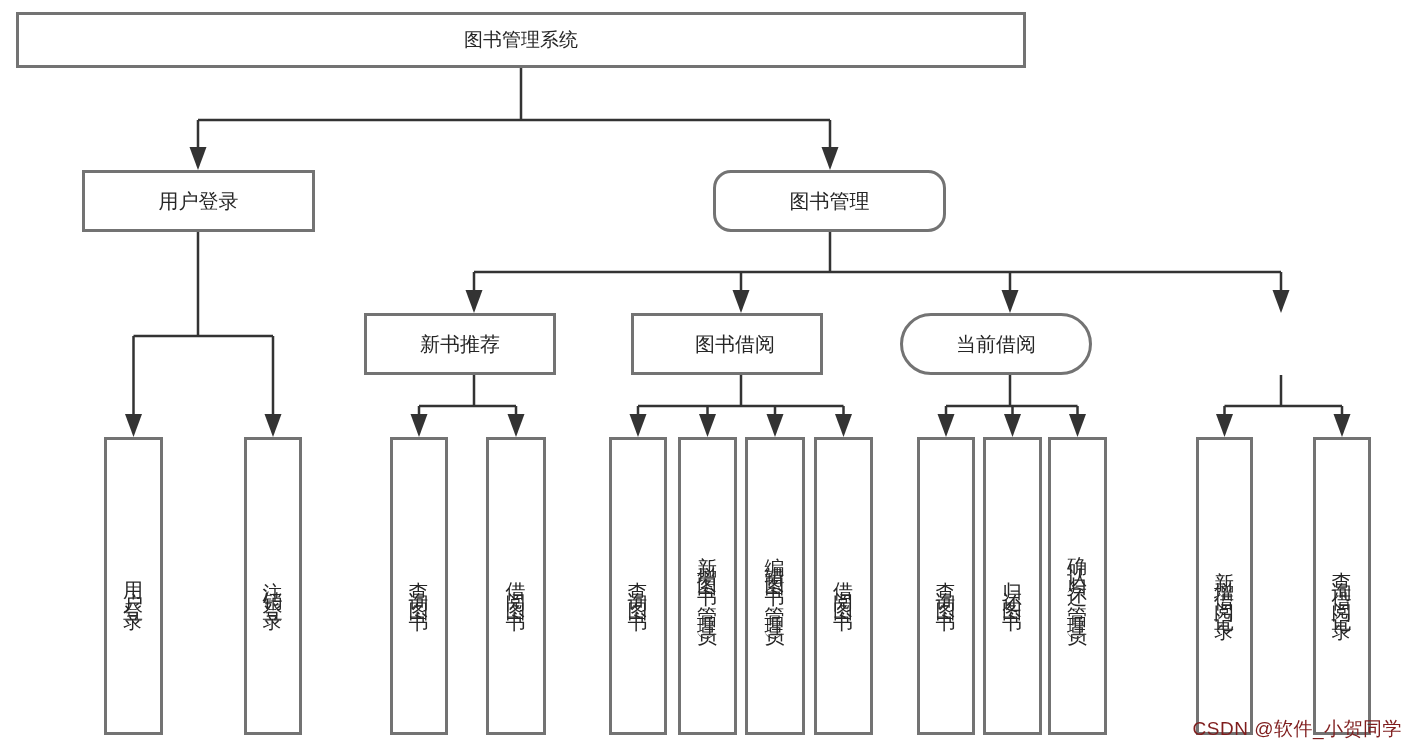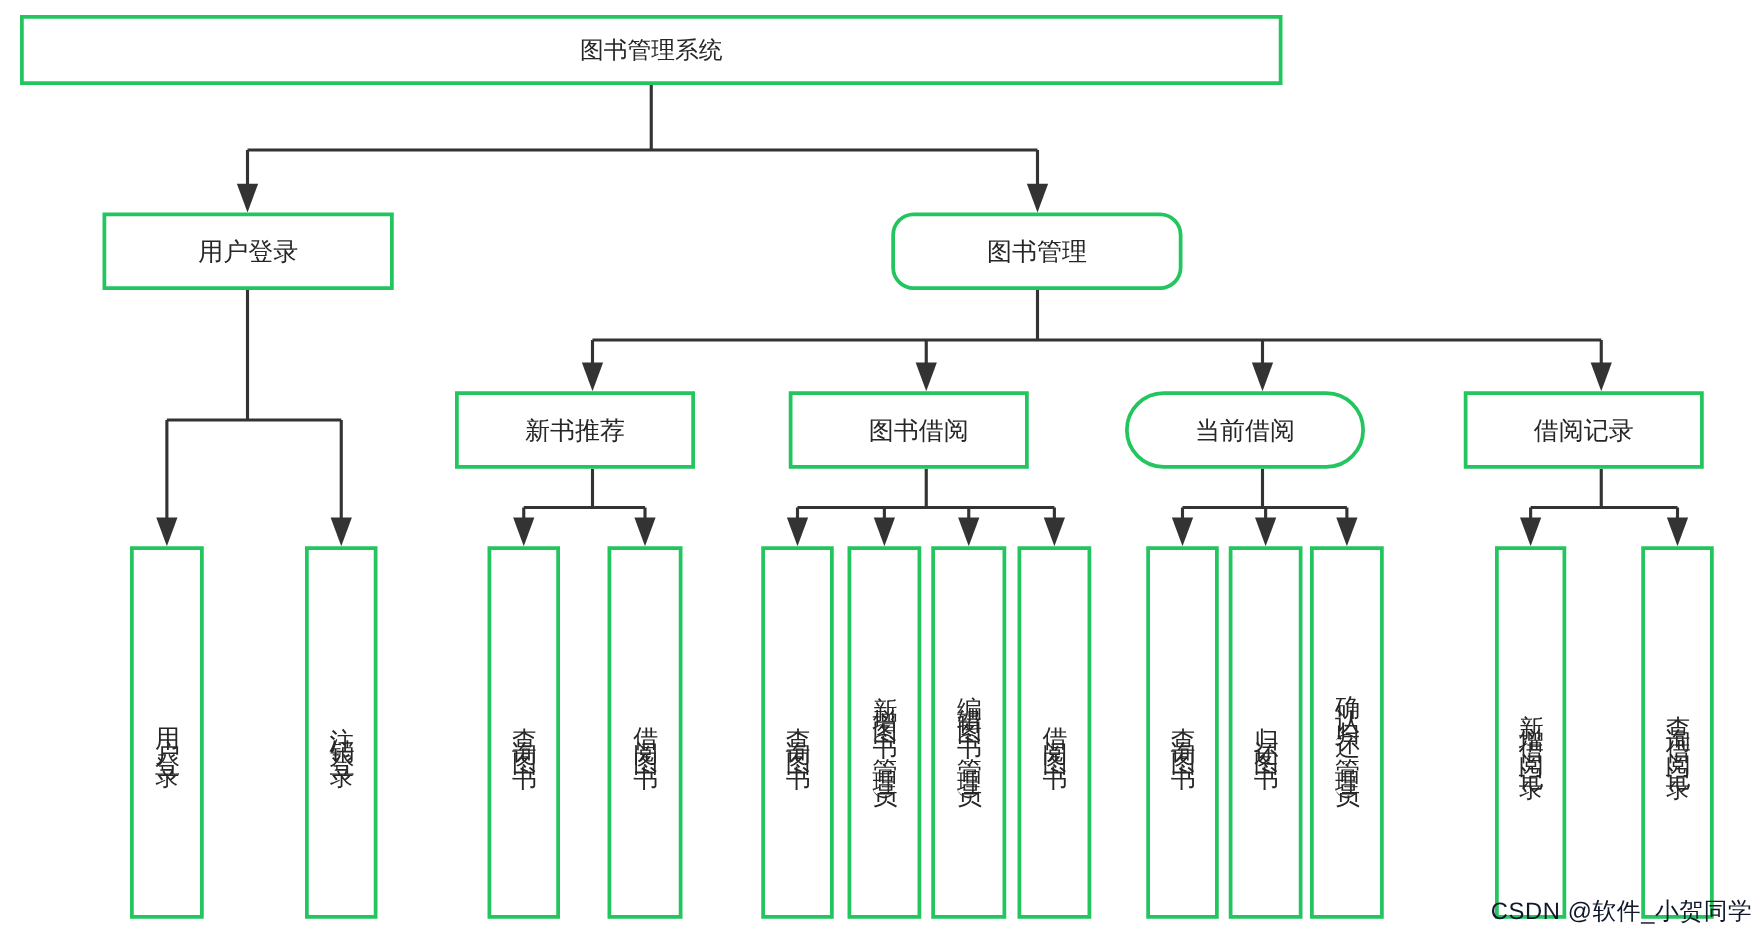--- a/index.html
+++ b/index.html
@@ -14,21 +14,21 @@
   .connectors {
     position: absolute;
     left: 0; top: 0;
     width: 1405px; height: 747px;
     z-index: 1;
   }
   .node {
     position: absolute;
     box-sizing: border-box;
     background: #ffffff;
-    border: 3px solid #22c55e;
+    border: 3px solid #737373;
     display: flex;
     align-items: center;
     justify-content: center;
     color: #262626;
     z-index: 2;
   }
   .node-root   { left: 16px;  top: 12px;  width: 1010px; height: 56px; font-size: 19px; }
   .node-l2, .node-l3 { font-size: 20px; }
   .node-l2 { top: 170px; width: 233px; height: 62px; }
   .node-l3 { top: 313px; width: 192px; height: 62px; }
@@ -38,21 +38,21 @@
     text-orientation: mixed;
     letter-spacing: 10px;
     line-height: 1;
     white-space: nowrap;
   }
   .watermark {
     position: absolute;
     right: 3px;
     bottom: 5px;
     font-size: 19px;
-    color: #0f172a;
+    color: #7f1d1d;
     letter-spacing: 0.5px;
     z-index: 5;
     white-space: nowrap;
   }
 </style>
 </head>
 <body>
 
 <div class="stage">
 
@@ -109,23 +109,20 @@
 
   <div class="node node-l3" style="left:364px;">
     <span>新书推荐</span>
   </div>
   <div class="node node-l3" style="left:631px;padding-left:16px;">
     <span>图书借阅</span>
   </div>
   <div class="node node-l3" style="left:900px;border-radius:31px;">
     <span>当前借阅</span>
   </div>
-  <div class="node node-l3" style="left:1171px;">
-    <span>借阅记录</span>
-  </div>
 
   <div class="node leaf" style="left:104px;width:59px;">
     <span class="vtext">用户登录</span>
   </div>
   <div class="node leaf" style="left:244px;width:58px;">
     <span class="vtext">注销登录</span>
   </div>
 
   <div class="node leaf" style="left:390px;width:58px;">
     <span class="vtext">查询图书</span>

